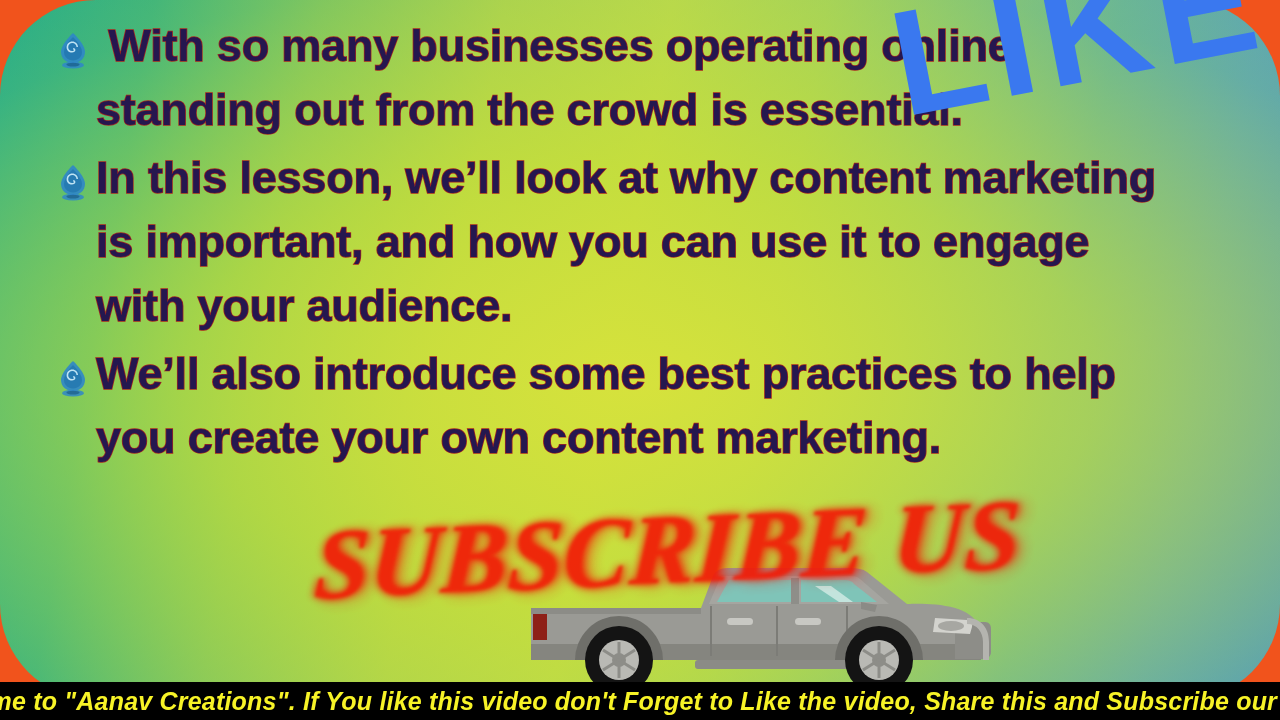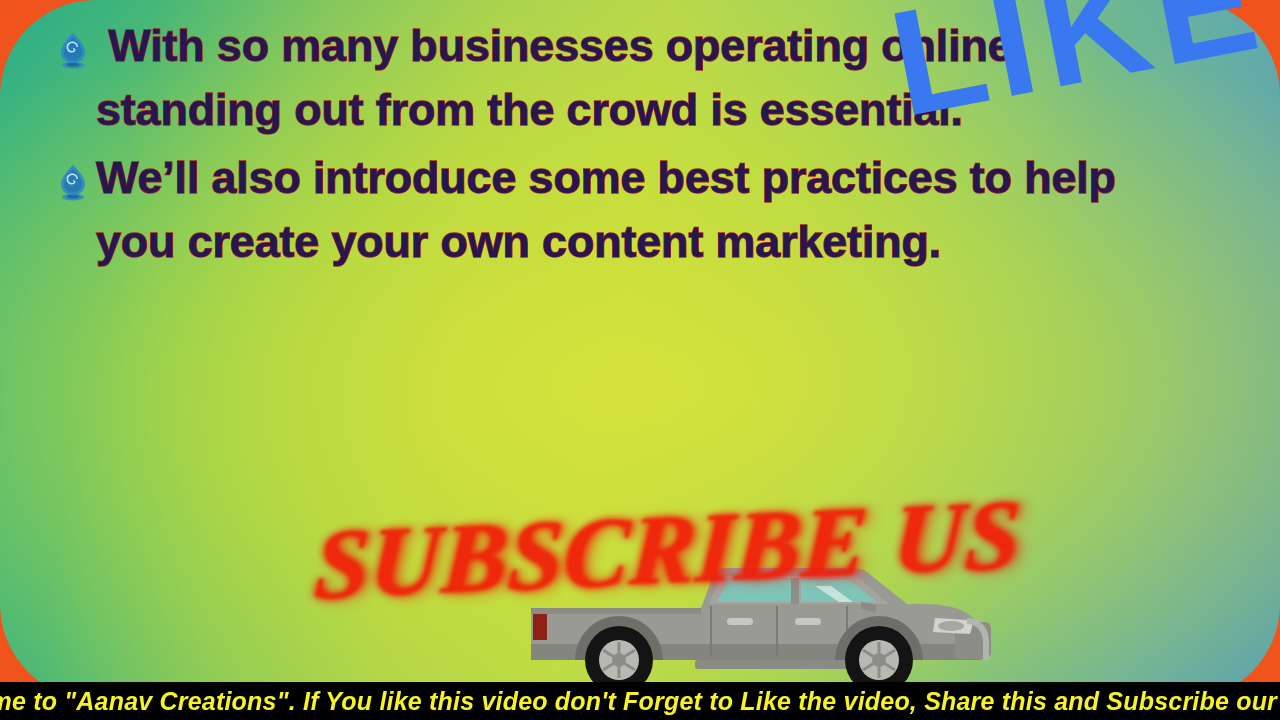--- a/index.html
+++ b/index.html
@@ -186,20 +186,34 @@
           <path d="M22 17 C22 13.7 19.4 11.4 16.4 11.4 C13 11.4 10.6 14 10.6 17.2 C10.6 20.4 13 22.6 16 22.6 C18 22.6 19.4 21.6 19.4 20.1 C19.4 18.7 18.4 17.9 17.2 17.9 L17.2 19.6 C17.7 19.6 17.9 19.8 17.9 20.1 C17.9 20.7 17.2 21.1 16.1 21.1 C13.9 21.1 12.2 19.4 12.2 17.2 C12.2 14.9 14 13 16.4 13 C18.7 13 20.5 14.7 20.5 17 Z" fill="#bfe4f4"></path>
           <ellipse cx="17" cy="35.2" rx="11" ry="3.4" fill="#2f86c9" opacity="0.85"></ellipse>
           <ellipse cx="17" cy="34.6" rx="6.6" ry="1.9" fill="#15537f" opacity="0.6"></ellipse>
         </svg>
       </span>
       <span class="bullet-text"> With so many businesses operating online,
 standing out from the crowd is essential.</span>
     </div>
 
 
+    <div class="bullet-row">
+      <span class="bullet-icon">
+        <svg viewBox="0 0 34 40" width="34" height="40">
+          <path d="M17 3 C17 3 29 14 29 22 C29 28.6 23.6 33 17 33 C10.4 33 5 28.6 5 22 C5 14 17 3 17 3 Z" fill="#2f86c9" opacity="0.9"></path>
+          <path d="M17 7 C17 7 26 15.5 26 22 C26 27 22.2 30.4 17 30.4 C11.8 30.4 8 27 8 22 C8 15.5 17 7 17 7 Z" fill="#1b6ea8" opacity="0.55"></path>
+          <path d="M22 17 C22 13.7 19.4 11.4 16.4 11.4 C13 11.4 10.6 14 10.6 17.2 C10.6 20.4 13 22.6 16 22.6 C18 22.6 19.4 21.6 19.4 20.1 C19.4 18.7 18.4 17.9 17.2 17.9 L17.2 19.6 C17.7 19.6 17.9 19.8 17.9 20.1 C17.9 20.7 17.2 21.1 16.1 21.1 C13.9 21.1 12.2 19.4 12.2 17.2 C12.2 14.9 14 13 16.4 13 C18.7 13 20.5 14.7 20.5 17 Z" fill="#bfe4f4"></path>
+          <ellipse cx="17" cy="35.2" rx="11" ry="3.4" fill="#2f86c9" opacity="0.85"></ellipse>
+          <ellipse cx="17" cy="34.6" rx="6.6" ry="1.9" fill="#15537f" opacity="0.6"></ellipse>
+        </svg>
+      </span>
+      <span class="bullet-text">In this lesson, we’ll look at why content marketing
+is important, and how you can use it to engage
+with your audience.</span>
+    </div>
 
     <div class="bullet-row">
       <span class="bullet-icon">
         <svg viewBox="0 0 34 40" width="34" height="40">
           <path d="M17 3 C17 3 29 14 29 22 C29 28.6 23.6 33 17 33 C10.4 33 5 28.6 5 22 C5 14 17 3 17 3 Z" fill="#2f86c9" opacity="0.9"></path>
           <path d="M17 7 C17 7 26 15.5 26 22 C26 27 22.2 30.4 17 30.4 C11.8 30.4 8 27 8 22 C8 15.5 17 7 17 7 Z" fill="#1b6ea8" opacity="0.55"></path>
           <path d="M22 17 C22 13.7 19.4 11.4 16.4 11.4 C13 11.4 10.6 14 10.6 17.2 C10.6 20.4 13 22.6 16 22.6 C18 22.6 19.4 21.6 19.4 20.1 C19.4 18.7 18.4 17.9 17.2 17.9 L17.2 19.6 C17.7 19.6 17.9 19.8 17.9 20.1 C17.9 20.7 17.2 21.1 16.1 21.1 C13.9 21.1 12.2 19.4 12.2 17.2 C12.2 14.9 14 13 16.4 13 C18.7 13 20.5 14.7 20.5 17 Z" fill="#bfe4f4"></path>
           <ellipse cx="17" cy="35.2" rx="11" ry="3.4" fill="#2f86c9" opacity="0.85"></ellipse>
           <ellipse cx="17" cy="34.6" rx="6.6" ry="1.9" fill="#15537f" opacity="0.6"></ellipse>
         </svg>

